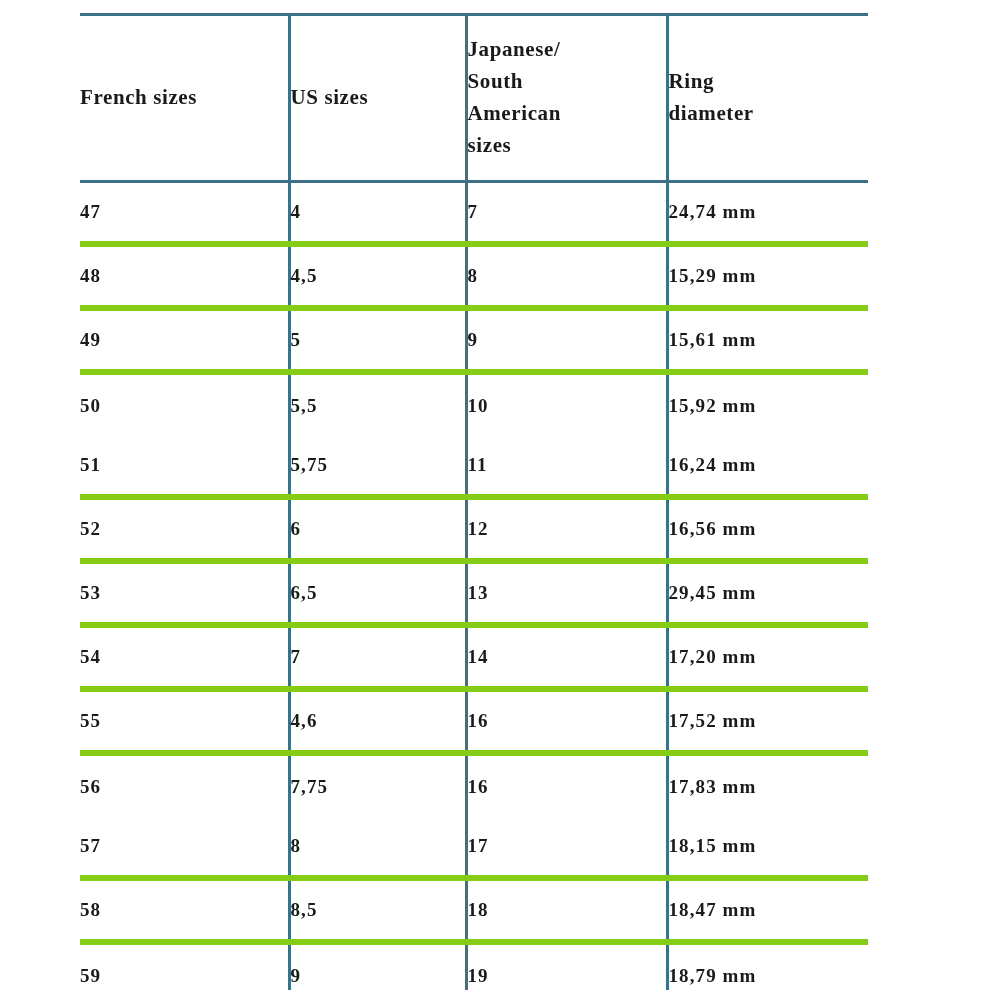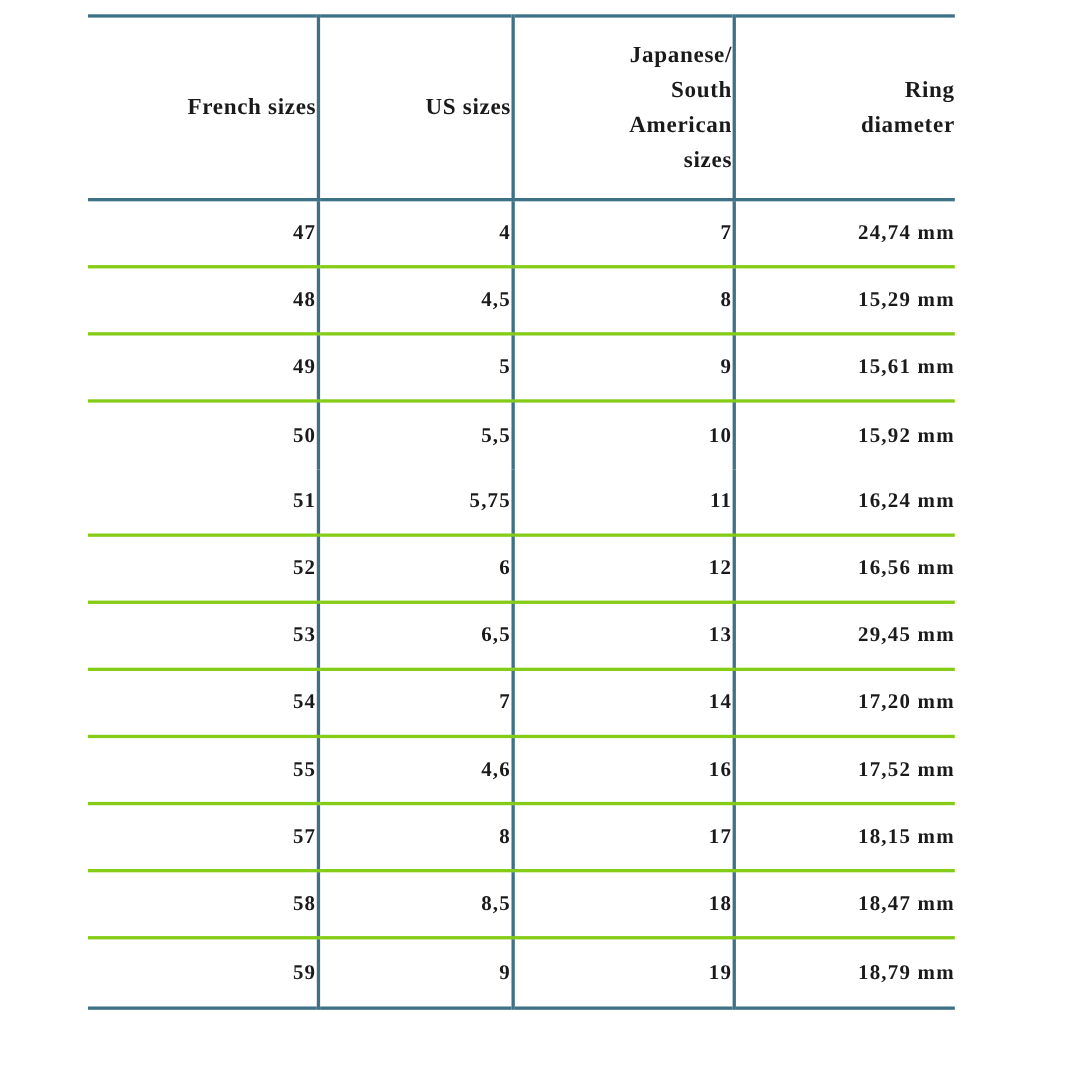--- a/index.html
+++ b/index.html
@@ -34,21 +34,21 @@
 
   
   col.c-french { width: 209px; }
   col.c-us     { width: 177px; }
   col.c-jp     { width: 201px; }
   col.c-dia    { width: 201px; }
 
   table.size-table td,
   table.size-table th {
     border-right: 3px solid #3d7186;
-    text-align: right;
+    text-align: left;
     vertical-align: middle;
     padding: 0;
   }
   
   table.size-table td:last-child,
   table.size-table th:last-child {
     border-right: none;
   }
 
   
@@ -61,21 +61,21 @@
     line-height: 1.52;
   }
   .hdr-lines span { display: block; }
 
   
   tr.data-row td {
     height: 58px;
     font-size: 19px;
     font-weight: 600;
     letter-spacing: 1.1px;
-    border-bottom: 3px solid #84cc16;
+    border-bottom: 6px solid #84cc16;
   }
   
   tr.data-row.no-rule td {
     border-bottom: none;
     height: 61px;
   }
   tr.data-row.last-row td {
     border-bottom: none;
   }
   .cell-dia { letter-spacing: 0.9px; }
@@ -167,20 +167,26 @@
           <td class="cell-us">7</td>
           <td class="cell-japanese">14</td>
           <td class="cell-dia">17,20 mm</td>
         </tr>
         <tr class="data-row">
           <td class="cell-french">55</td>
           <td class="cell-us">4,6</td>
           <td class="cell-japanese">16</td>
           <td class="cell-dia">17,52 mm</td>
         </tr>
+        <tr class="data-row no-rule">
+          <td class="cell-french">56</td>
+          <td class="cell-us">7,75</td>
+          <td class="cell-japanese">16</td>
+          <td class="cell-dia">17,83 mm</td>
+        </tr>
         <tr class="data-row">
           <td class="cell-french">57</td>
           <td class="cell-us">8</td>
           <td class="cell-japanese">17</td>
           <td class="cell-dia">18,15 mm</td>
         </tr>
         <tr class="data-row">
           <td class="cell-french">58</td>
           <td class="cell-us">8,5</td>
           <td class="cell-japanese">18</td>

